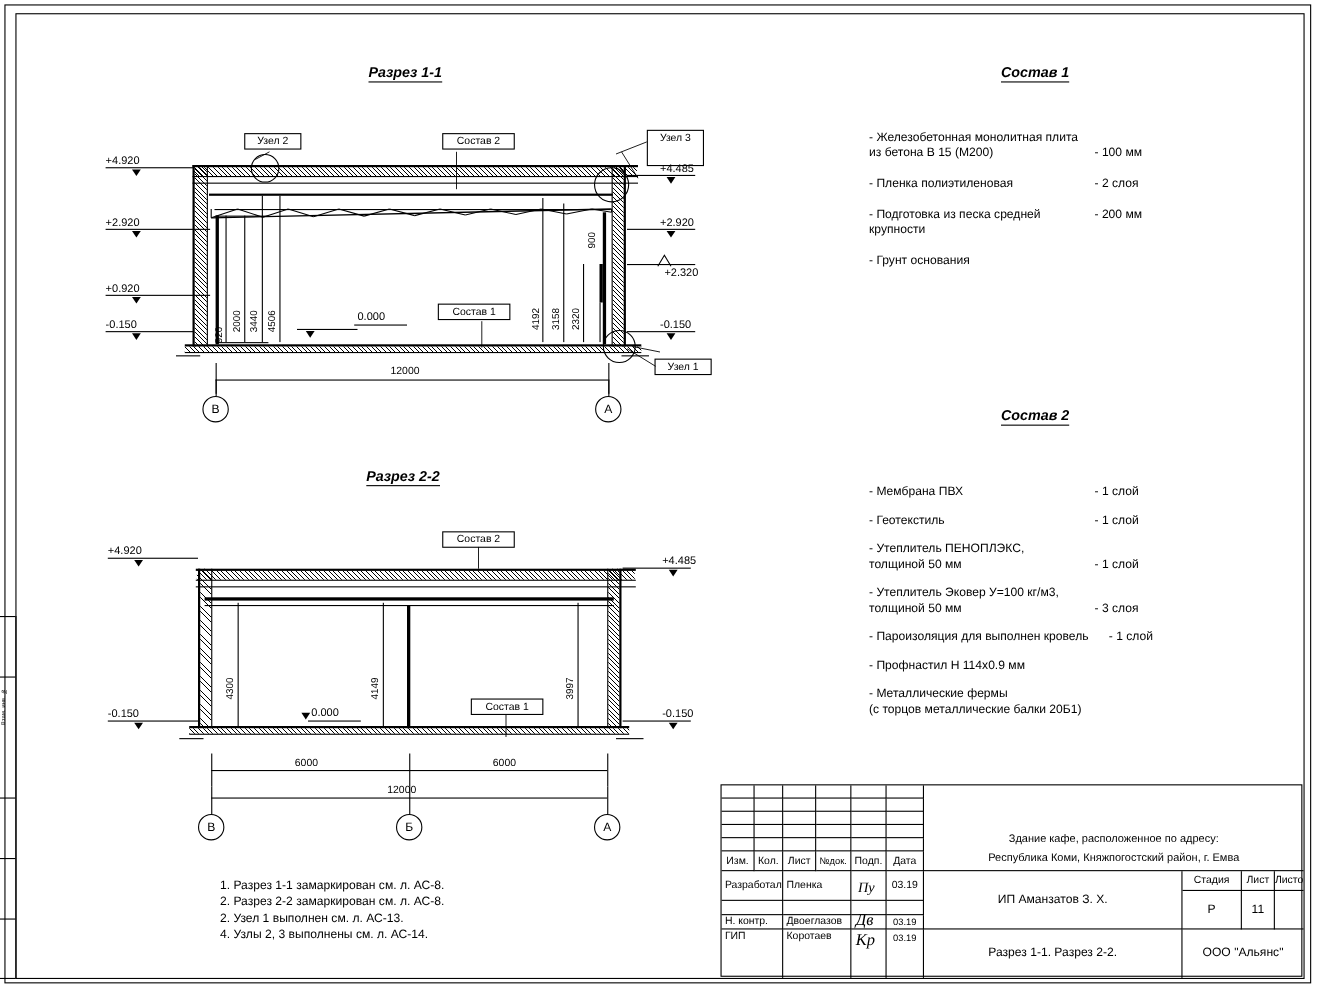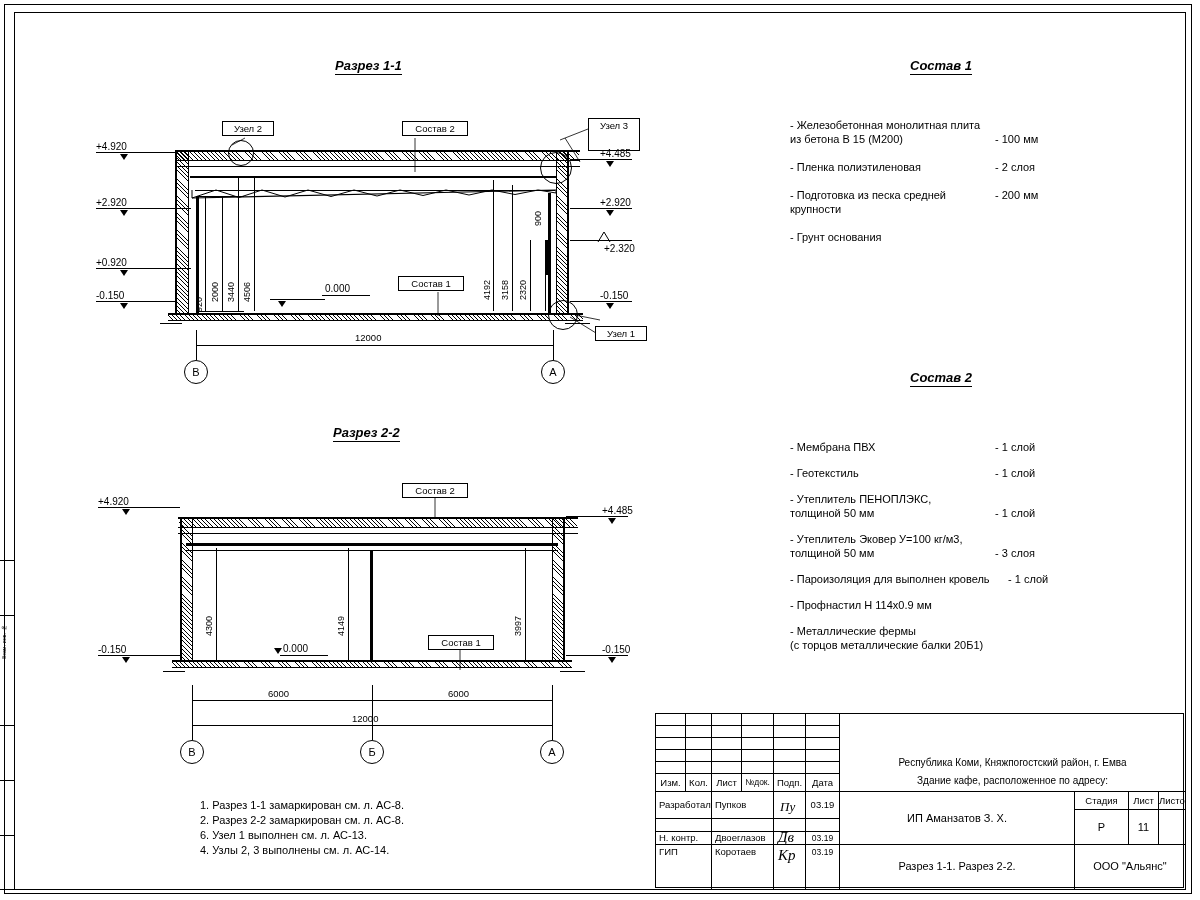--- a/index.html
+++ b/index.html
@@ -466,21 +466,21 @@
     <div class="spec-row" style="margin-top:12px;">
       <span class="spec-name" style="white-space:pre-line;">- Металлические фермы
   (с торцов металлические балки 20Б1)</span>
       <span class="spec-val"></span>
     </div>
   </div>
 
   <div class="notes" style="left:200px; top:798px;">
     <div>1. Разрез 1-1 замаркирован см. л. АС-8.</div>
     <div>2. Разрез 2-2 замаркирован см. л. АС-8.</div>
-    <div>6. Узел 1 выполнен см. л. АС-13.</div>
+    <div>2. Узел 1 выполнен см. л. АС-13.</div>
     <div>4. Узлы 2, 3 выполнены см. л. АС-14.</div>
   </div>
 
   <div class="stamp">
 
     <div class="c" style="left:0; top:0; width:30px; height:12px;"></div>
     <div class="c" style="left:30px; top:0; width:26px; height:12px;"></div>
     <div class="c" style="left:56px; top:0; width:30px; height:12px;"></div>
     <div class="c" style="left:86px; top:0; width:32px; height:12px;"></div>
     <div class="c" style="left:118px; top:0; width:32px; height:12px;"></div>
@@ -515,43 +515,43 @@
     <div class="c" style="left:150px; top:48px; width:34px; height:12px;"></div>
 
     <div class="c" style="left:0; top:60px; width:30px; height:18px; line-height:17px;">Изм.</div>
     <div class="c" style="left:30px; top:60px; width:26px; height:18px; line-height:17px;">Кол.</div>
     <div class="c" style="left:56px; top:60px; width:30px; height:18px; line-height:17px;">Лист</div>
     <div class="c" style="left:86px; top:60px; width:32px; height:18px; line-height:17px; font-size:8.5px;">№док.</div>
     <div class="c" style="left:118px; top:60px; width:32px; height:18px; line-height:17px;">Подп.</div>
     <div class="c" style="left:150px; top:60px; width:34px; height:18px; line-height:17px;">Дата</div>
 
     <div class="c l" style="left:0; top:78px; width:56px; height:27px; line-height:26px;">Разработал</div>
-    <div class="c l" style="left:56px; top:78px; width:62px; height:27px; line-height:26px;">Пупков</div>
+    <div class="c l" style="left:56px; top:78px; width:62px; height:27px; line-height:26px;">Пленка</div>
     <div class="c" style="left:118px; top:78px; width:32px; height:27px;"></div>
     <div class="c" style="left:150px; top:78px; width:34px; height:27px; line-height:26px;">03.19</div>
 
     <div class="c l" style="left:0; top:105px; width:56px; height:13px; line-height:12px;"></div>
     <div class="c l" style="left:56px; top:105px; width:62px; height:13px;"></div>
     <div class="c" style="left:118px; top:105px; width:32px; height:13px;"></div>
     <div class="c" style="left:150px; top:105px; width:34px; height:13px;"></div>
 
     <div class="c l" style="left:0; top:118px; width:56px; height:13px; line-height:12px;">Н. контр.</div>
     <div class="c l" style="left:56px; top:118px; width:62px; height:13px; line-height:12px;">Двоеглазов</div>
     <div class="c" style="left:118px; top:118px; width:32px; height:13px;"></div>
     <div class="c" style="left:150px; top:118px; width:34px; height:13px; line-height:12px; font-size:8.5px;">03.19</div>
 
     <div class="c l nb" style="left:0; top:131px; width:56px; height:44px; line-height:14px;">ГИП</div>
     <div class="c l nb" style="left:56px; top:131px; width:62px; height:44px; line-height:14px;">Коротаев</div>
     <div class="c nb" style="left:118px; top:131px; width:32px; height:44px;"></div>
     <div class="c nb" style="left:150px; top:131px; width:34px; height:44px; line-height:14px; font-size:8.5px;">03.19</div>
 
 
     <div class="c" style="left:184px; top:37px; width:345px; height:41px; border-right:none; line-height:18px; padding-top:3px;">
+      <div style="font-size:10px;">Здание кафе, расположенное по адресу:</div>
       <div style="font-size:10px;">Республика Коми, Княжпогостский район, г. Емва</div>
-      <div style="font-size:10px;">Здание кафе, расположенное по адресу:</div>
     </div>
 
     <div class="c big" style="left:184px; top:78px; width:235px; height:53px; line-height:52px;">ИП Аманзатов З. Х.</div>
 
     <div class="c big nb" style="left:184px; top:131px; width:235px; height:44px; line-height:43px;">Разрез 1-1. Разрез 2-2.</div>
 
     <div class="c" style="left:419px; top:78px; width:54px; height:18px; line-height:17px;">Стадия</div>
     <div class="c" style="left:473px; top:78px; width:30px; height:18px; line-height:17px;">Лист</div>
     <div class="c nr" style="left:503px; top:78px; width:26px; height:18px; line-height:17px;">Листов</div>
 

